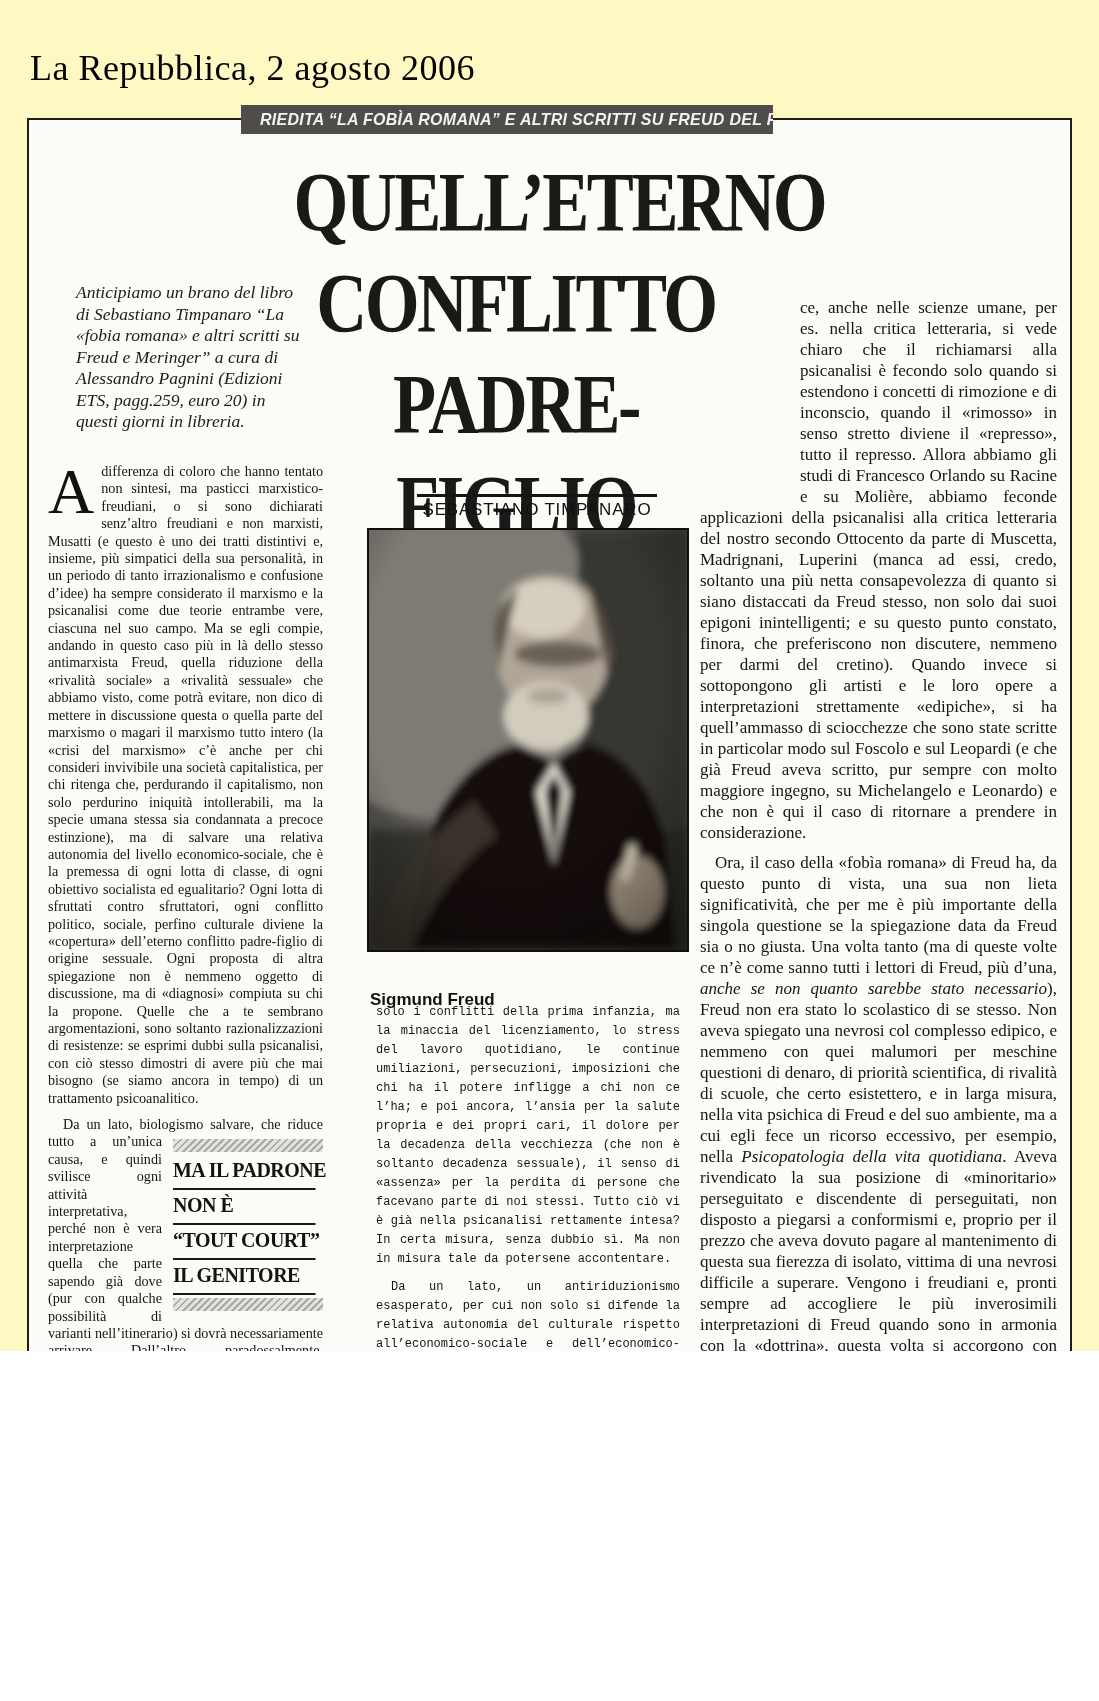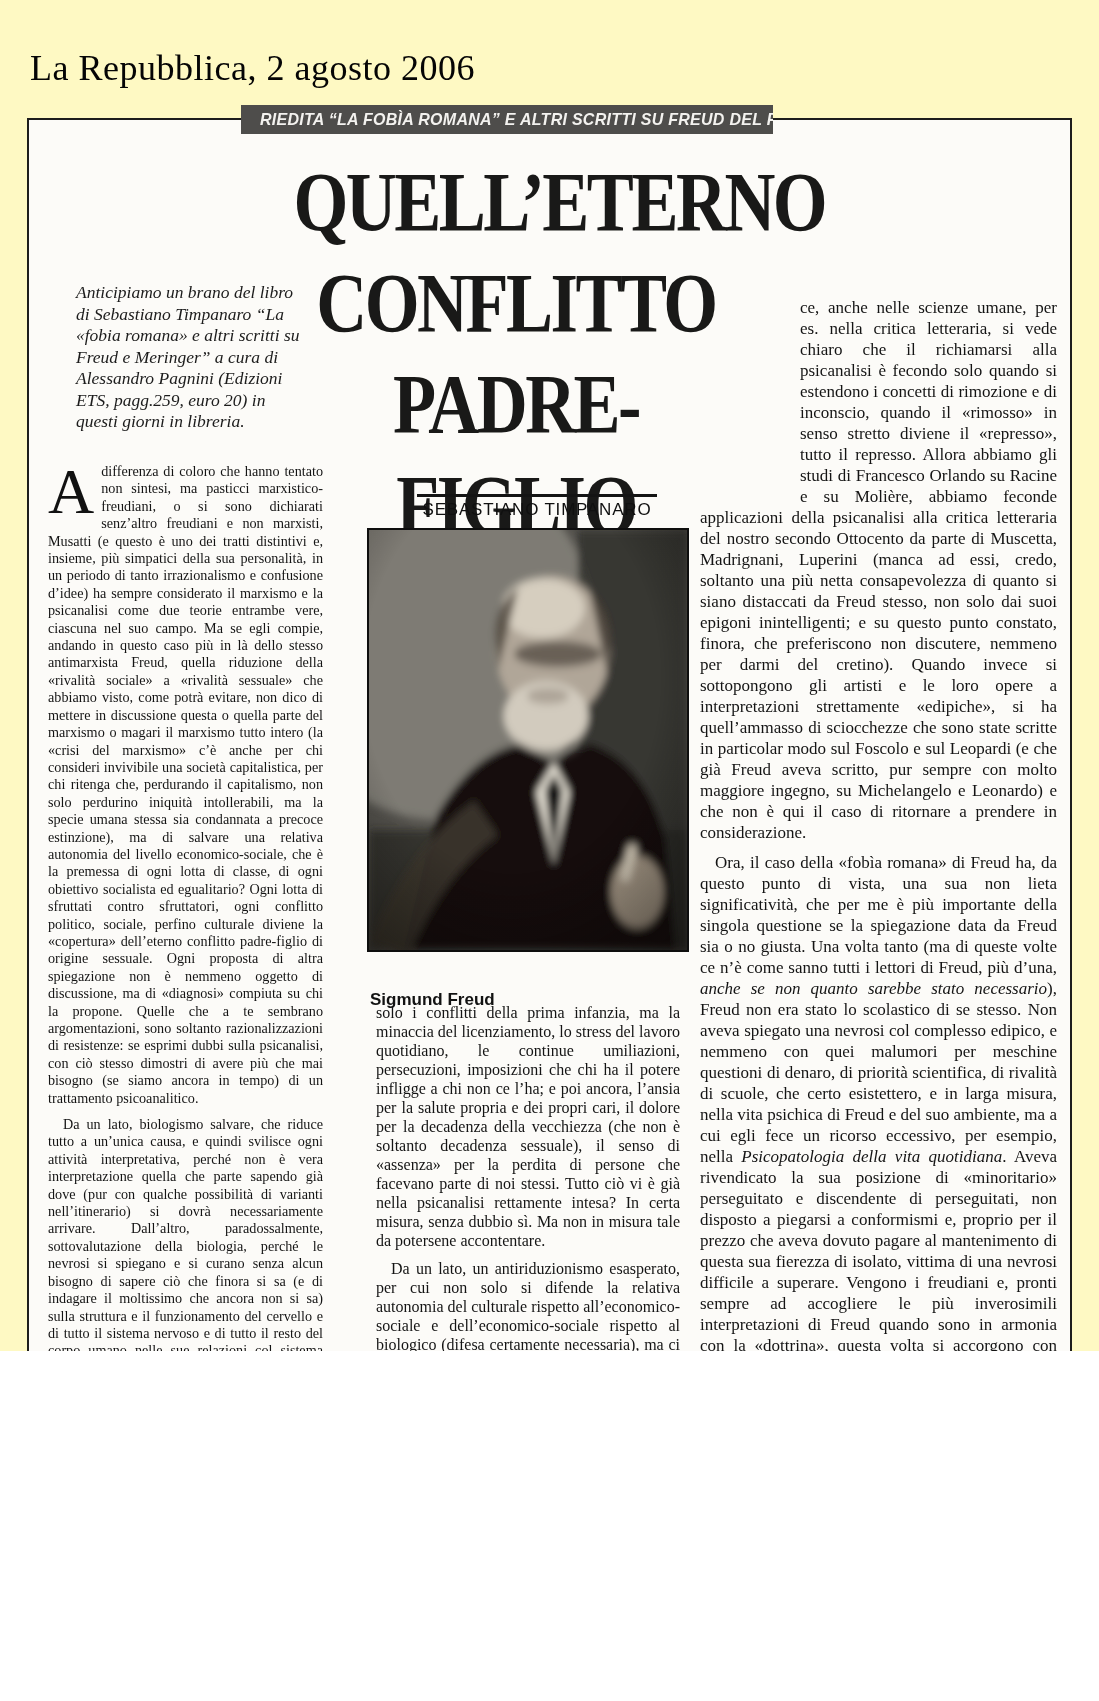--- a/index.html
+++ b/index.html
@@ -19,21 +19,21 @@
               font:italic 400 17.5px/21.5px "Liberation Serif",serif;color:#1c1c1c;}
   .byline{position:absolute;left:388px;top:374px;width:240px;text-align:center;}
   .byline .rule{display:block;height:3px;background:#141414;margin-bottom:3px;}
   .byline .bt{font:400 17px/20px "Liberation Sans",sans-serif;letter-spacing:0.8px;color:#101010;margin-top:24px;}
   .photo{position:absolute;left:338px;top:408px;width:322px;height:424px;border:2px solid #0e0e0e;
          box-sizing:border-box;background:#46443f;overflow:hidden;}
   .photo svg{display:block;width:100%;height:100%;}
   .caption{position:absolute;left:341px;top:870px;font:700 17px/20px "Liberation Sans",sans-serif;color:#121212;}
   .col{position:absolute;text-align:justify;overflow:hidden;hyphens:auto;}
   .col1{left:10px;top:334px;width:293px;height:1205px;font-size:14.2px;line-height:17.4px;}
-  .col2{left:338px;top:874px;width:322px;height:668px;font-size:16px;line-height:19px;}
+  .col2{left:338px;top:874px;width:322px;height:668px;font-size:12px;line-height:19px;font-family:Liberation Mono, monospace;}
   .col3{left:662px;top:168px;width:375px;height:1374px;font-size:17px;line-height:21px;}
   .para{margin:9px;}
   .ind{text-indent:15px;}
   .dropcap{float:left;font-size:64px;line-height:48px;padding:5px 7px 0 0;color:#111;}
   .headline-spacer{float:left;width:100px;height:205px;}
   .pq{float:right;width:150px;margin:3px 0 5px 11px;text-indent:0;}
   .pq.pq-left{float:left;width:168px;margin:3px 13px 5px 0;}
   .pq-hatch{display:block;height:13px;margin:3px 0;
             background:repeating-linear-gradient(135deg,#a8a8a4 0 2px,#e3e2de 2px 5px);}
   .pq-line{display:block;font-family:"Liberation Serif",serif;font-weight:700;
@@ -104,20 +104,28 @@
     </div>
 
     <div class="caption">Sigmund Freud</div>
 
     <div class="col col1">
       <div class="para">
         <span class="dropcap">A</span><span>differenza di coloro che hanno tentato non sintesi, ma pasticci marxistico-freudiani, o si sono dichiarati senz’altro freudiani e non marxisti, Musatti (e questo è uno dei tratti distintivi e, insieme, più simpatici della sua personalità, in un periodo di tanto irrazionalismo e confusione d’idee) ha sempre considerato il marxismo e la psicanalisi come due teorie entrambe vere, ciascuna nel suo campo. Ma se egli compie, andando in questo caso più in là dello stesso antimarxista Freud, quella riduzione della «rivalità sociale» a «rivalità sessuale» che abbiamo visto, come potrà evitare, non dico di mettere in discussione questa o quella parte del marxismo o magari il marxismo tutto intero (la «crisi del marxismo» c’è anche per chi consideri invivibile una società capitalistica, per chi ritenga che, perdurando il capitalismo, non solo perdurino iniquità intollerabili, ma la specie umana stessa sia condannata a precoce estinzione), ma di salvare una relativa autonomia del livello economico-sociale, che è la premessa di ogni lotta di classe, di ogni obiettivo socialista ed egualitario? Ogni lotta di sfruttati contro sfruttatori, ogni conflitto politico, sociale, perfino culturale diviene la «copertura» dell’eterno conflitto padre-figlio di origine sessuale. Ogni proposta di altra spiegazione non è nemmeno oggetto di discussione, ma di «diagnosi» compiuta su chi la propone. Quelle che a te sembrano argomentazioni, sono soltanto razionalizzazioni di resistenze: se esprimi dubbi sulla psicanalisi, con ciò stesso dimostri di avere più che mai bisogno (se siamo ancora in tempo) di un trattamento psicoanalitico.</span>
       </div>
       <div class="para ind">
         <span>Da un lato, biologismo salvare, che</span>
+        <span class="pq">
+          <span class="pq-hatch"></span>
+          <span class="pq-line">MA IL PADRONE</span>
+          <span class="pq-line">NON È</span>
+          <span class="pq-line">“TOUT COURT”</span>
+          <span class="pq-line">IL GENITORE</span>
+          <span class="pq-hatch"></span>
+        </span>
         <span>riduce tutto a un’unica causa, e quindi svilisce ogni attività interpretativa, perché non è vera interpretazione quella che parte sapendo già dove (pur con qualche possibilità di varianti nell’itinerario) si dovrà necessariamente arrivare. Dall’altro, paradossalmente, sottovalutazione della biologia, perché le nevrosi si spiegano e si curano senza alcun bisogno di sapere ciò che finora si sa (e di indagare il moltissimo che ancora non si sa) sulla struttura e il funzionamento del cervello e di tutto il sistema nervoso e di tutto il resto del corpo umano nelle sue relazioni col sistema nervoso. Qui tra freudiani, marxisti antimaterialisti, marxisti materialisti avvengono necessariamente delle interferenze. Non basta dire che Marx e Freud (e Einstein) furono dei grandi scienziati e dei grandi anticonformisti. Bisognerà dir chiaro che il padrone (le tante specie di padroni) non è, <i>tout court</i>, il padre; che non sono nevrotizzanti</span>
       </div>
     </div>
 
     <div class="col col2">
       <div class="para">solo i conflitti della prima infanzia, ma la minaccia del licenziamento, lo stress del lavoro quotidiano, le continue umiliazioni, persecuzioni, imposizioni che chi ha il potere infligge a chi non ce l’ha; e poi ancora, l’ansia per la salute propria e dei propri cari, il dolore per la decadenza della vecchiezza (che non è soltanto decadenza sessuale), il senso di «assenza» per la perdita di persone che facevano parte di noi stessi. Tutto ciò vi è già nella psicanalisi rettamente intesa? In certa misura, senza dubbio sì. Ma non in misura tale da potersene accontentare.</div>
       <div class="para ind">Da un lato, un antiriduzionismo esasperato, per cui non solo si difende la relativa autonomia del culturale rispetto all’economico-sociale e dell’economico-sociale rispetto al biologico (difesa certamente necessaria), ma ci si adagia in una cultura divisa settorialmente e in una rinuncia a qualsiasi visione del mondo unitaria (anche in un senso dinamico e «aperto»), che è, al tempo stesso, una rinuncia al materialismo, una ricaduta in vecchiumi spiritualistici e antropocentrici. Dall’altro, appena si affaccia la possibilità di una spiegazione psicanalitica, accettazione per più disinvolto riduzionismo, per cui tutto diviene «copertura» del complesso edipico. E inve-</div>
     </div>
 
     <div class="col col3">

